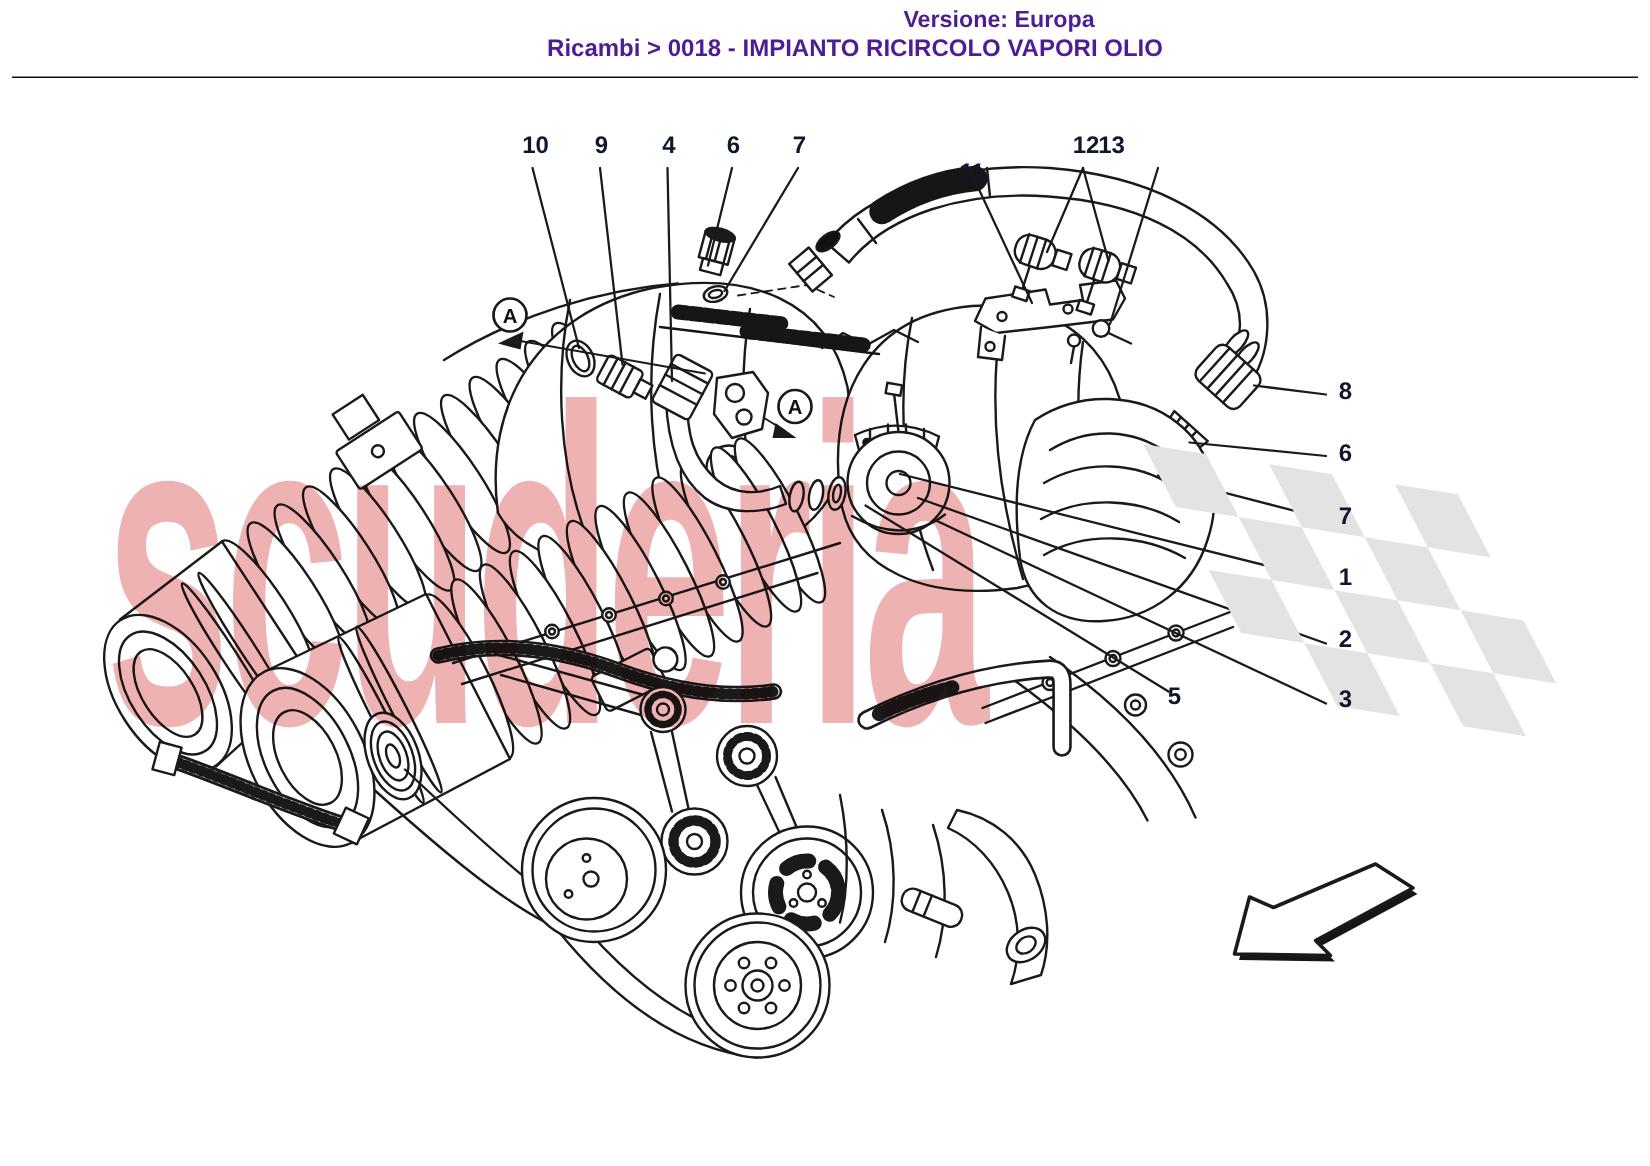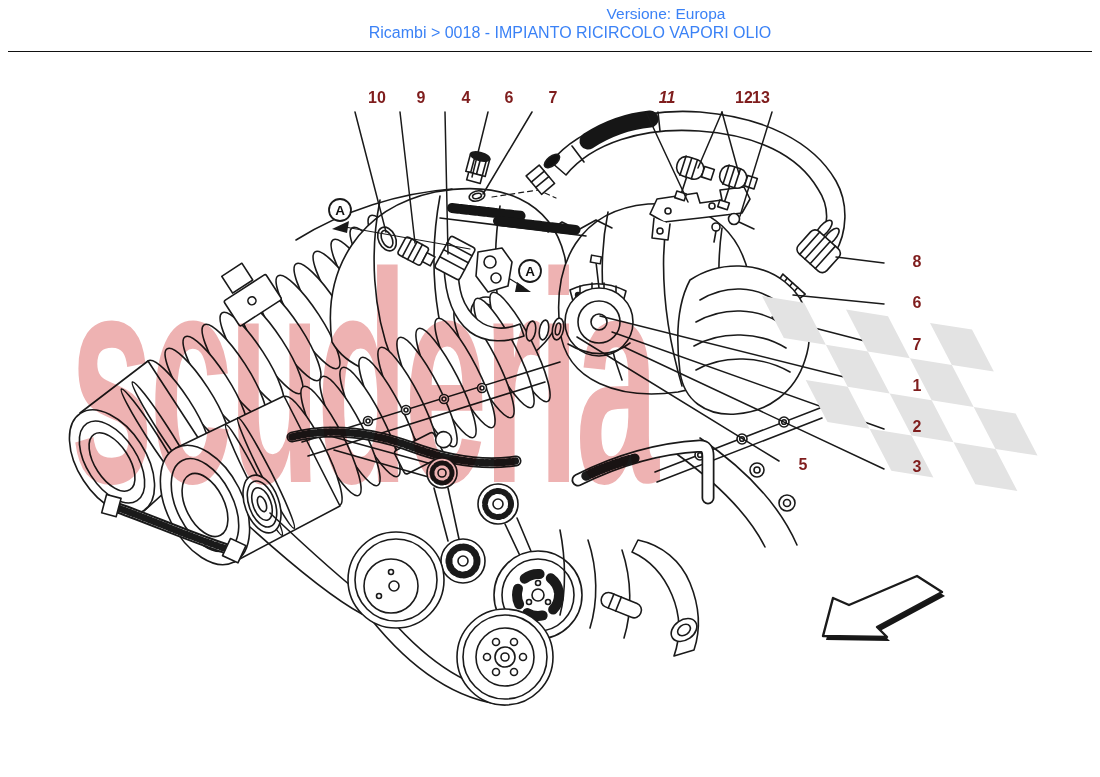--- a/index.html
+++ b/index.html
@@ -2,21 +2,21 @@
 <html><head>
 <meta charset="utf-8">
 <style>
   html,body{margin:0;padding:0;background:#ffffff;}
   #stage{
     position:relative;width:1100px;height:777px;overflow:hidden;
     background:#ffffff;font-family:"Liberation Sans",sans-serif;
   }
   .hdr{
     position:absolute;transform:translate(-50%,0);
-    font-weight:normal;color:#3b82f6;white-space:nowrap;
+    font-weight:bold;color:#4c1d95;white-space:nowrap;
   }
   #hdr-version{top:5px;left:666px;font-size:15.5px;}
   #hdr-breadcrumb{top:24px;left:522px;font-size:16px;margin-left:48px;}
   #hdr-rule{position:absolute;top:51px;left:8px;width:1084px;height:0;border-top:1.6px solid #111;}
   #main-svg{position:absolute;left:0;top:0;z-index:1;}
   #overlay{position:absolute;left:0;top:0;width:1100px;height:777px;z-index:2;pointer-events:none;}
   #overlay svg{position:absolute;left:0;top:0;mix-blend-mode:multiply;}
   #wm-brand{
     position:absolute;left:70px;top:228px;z-index:2;
     font-size:300px;font-weight:bold;line-height:1;letter-spacing:-8px;
@@ -24,21 +24,21 @@
     mix-blend-mode:multiply;pointer-events:none;
   }
   #wm-sub{
     position:absolute;left:84px;top:424px;z-index:2;
     font-size:63px;font-weight:bold;line-height:1;letter-spacing:33px;word-spacing:26px;
     mix-blend-mode:multiply;pointer-events:none;white-space:nowrap;
   }
   #callout-layer{position:absolute;left:0;top:0;width:1100px;height:777px;z-index:3;pointer-events:none;}
   .callout{
     position:absolute;transform:translate(-50%,-50%);
-    font-size:16px;font-weight:bold;color:#7f1d1d;white-space:nowrap;margin-left:20px;
+    font-size:16px;font-weight:bold;color:#0f172a;white-space:nowrap;
   }
 </style>
 </head>
 <body>
 
 <div id="stage">
 
   <div id="hdr-version" class="hdr">Versione: Europa</div>
   <div id="hdr-breadcrumb" class="hdr">Ricambi &gt; 0018 - IMPIANTO RICIRCOLO VAPORI OLIO</div>
   <div id="hdr-rule"></div>
@@ -425,21 +425,21 @@
     </svg>
   </div>
   <div id="wm-brand" style="color: rgb(238, 178, 178);">scuderia</div>
 
   <div id="callout-layer">
       <div class="callout" style="left: 357px; top: 98px;">10</div>
       <div class="callout" style="left: 401px; top: 98px;">9</div>
       <div class="callout" style="left: 446px; top: 98px;">4</div>
       <div class="callout" style="left: 489px; top: 98px;">6</div>
       <div class="callout" style="left: 533px; top: 98px;">7</div>
-      <div class="callout" style="left: 647px; top: 98px; font-style: italic;">11</div>
+      <div class="callout" style="left: 647px; top: 116px; font-style: italic;">11</div>
       <div class="callout" style="left: 724px; top: 98px;">12</div>
       <div class="callout" style="left: 741px; top: 98px;">13</div>
       <div class="callout" style="left: 897px; top: 262px;">8</div>
       <div class="callout" style="left: 897px; top: 303px;">6</div>
       <div class="callout" style="left: 897px; top: 345px;">7</div>
       <div class="callout" style="left: 897px; top: 386px;">1</div>
       <div class="callout" style="left: 897px; top: 427px;">2</div>
       <div class="callout" style="left: 897px; top: 467px;">3</div>
       <div class="callout" style="left: 783px; top: 465px;">5</div>
     </div>

